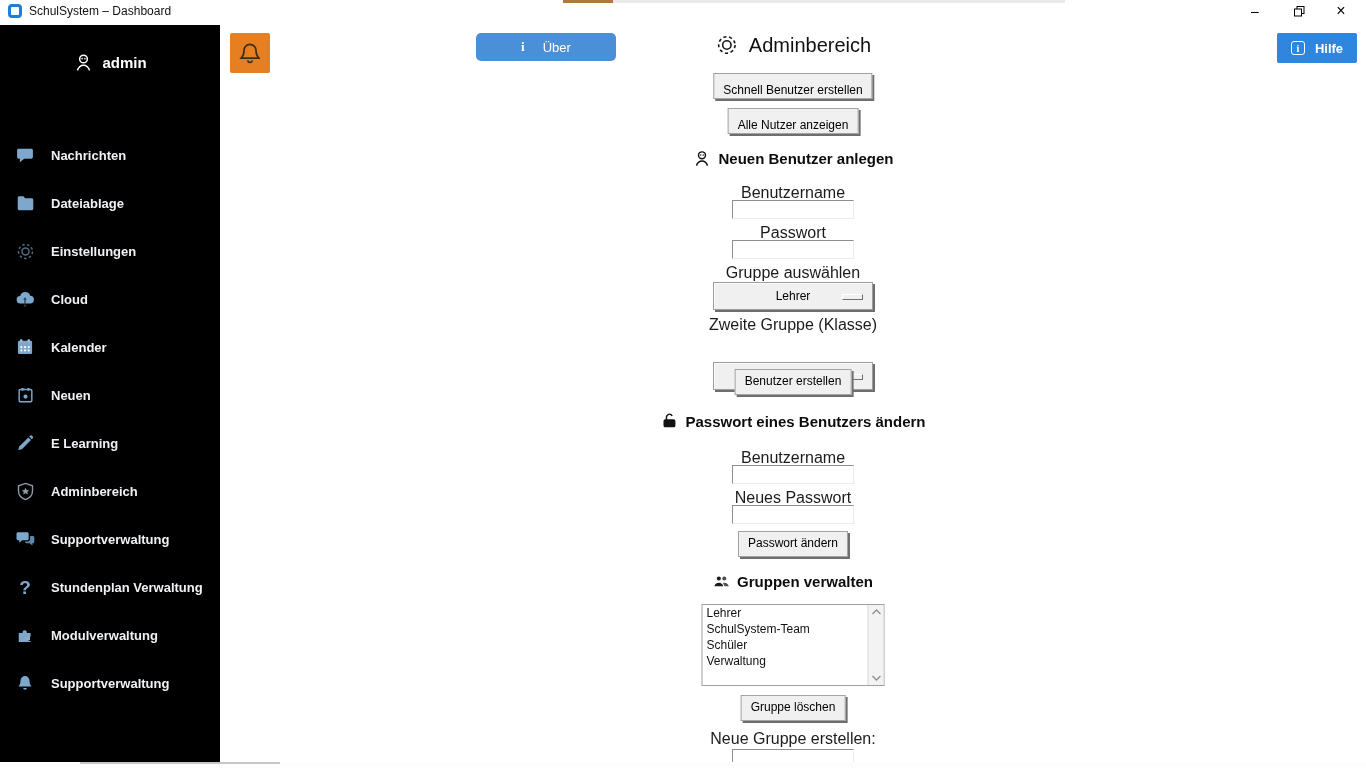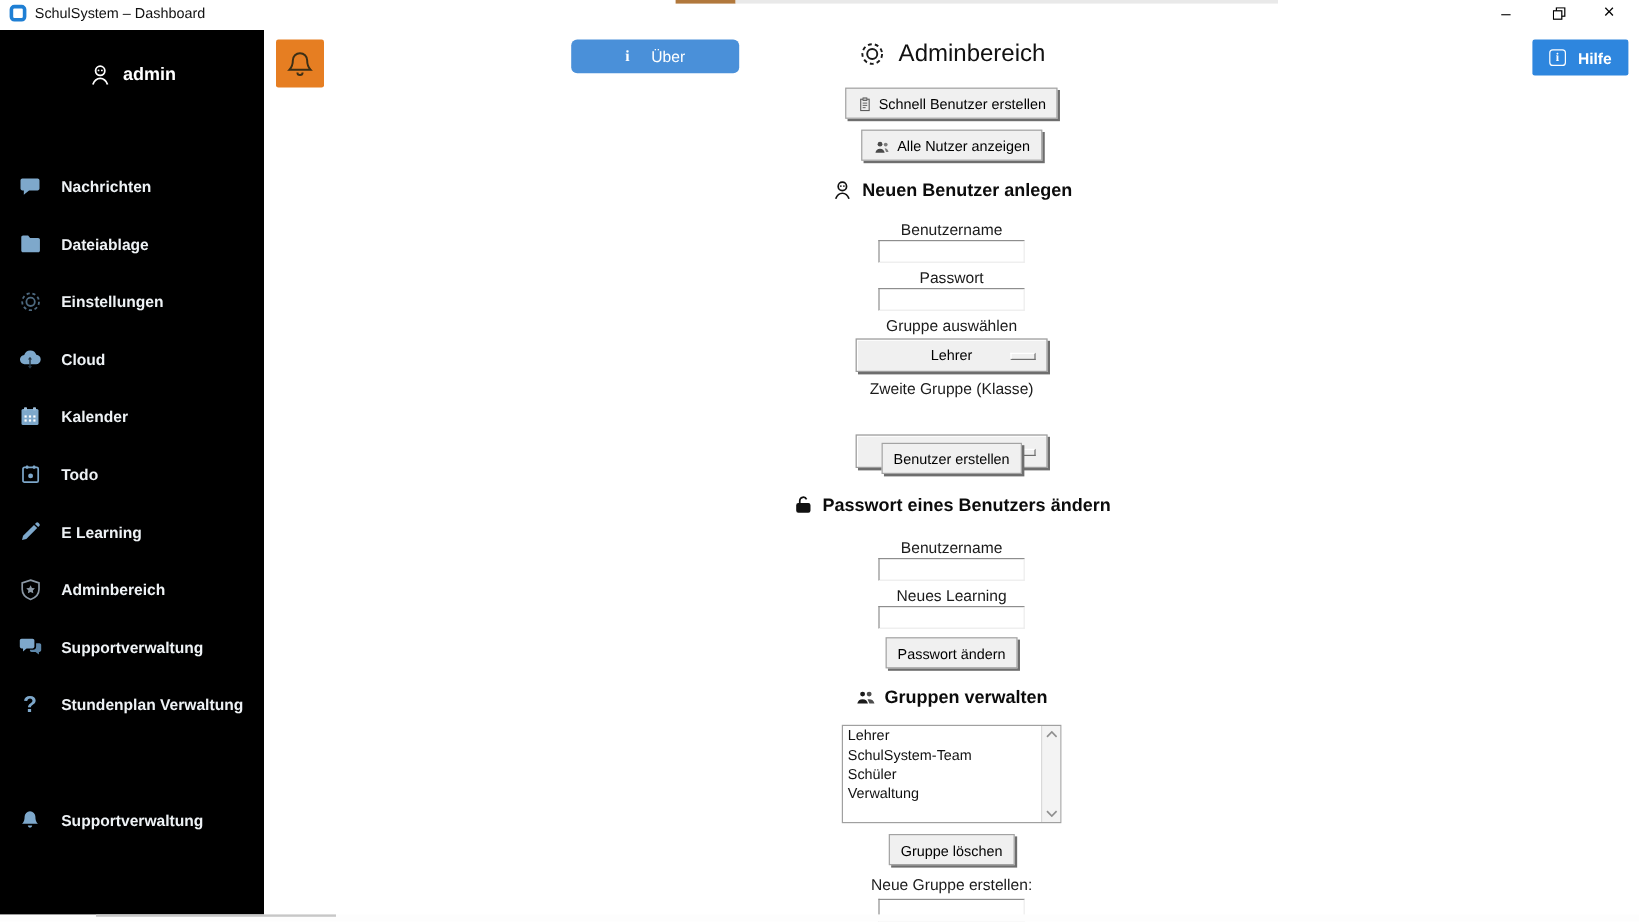--- a/index.html
+++ b/index.html
@@ -29,23 +29,23 @@
   .crow { position:absolute; left:50%; transform:translateX(-50%); white-space:nowrap; }
 
   #bell-button { position:absolute; left:10px; top:33px; width:40px; height:40px; background:#e67e22; border-radius:2px; display:flex; align-items:center; justify-content:center; cursor:pointer; }
   #about-button { position:absolute; left:256px; top:33px; width:140px; height:28px; background:#4a90d9; border-radius:5px; color:#fff; display:flex; align-items:center; justify-content:center; gap:18px; font-size:13px; cursor:pointer; }
   #about-button .mini-i { font-weight:bold; font-size:13px; font-family:"Liberation Serif",serif; }
   #help-button { position:absolute; right:9px; top:33px; width:80px; height:30px; background:#2e86de; color:#fff; display:flex; align-items:center; justify-content:center; gap:10px; font-size:13px; font-weight:bold; border-radius:2px; cursor:pointer; }
   #help-button .boxed-i { width:14px; height:14px; border:1px solid #fff; border-radius:3px; font-size:10px; font-weight:bold; display:flex; align-items:center; justify-content:center; font-family:"Liberation Serif",serif; }
 
   .page-title { top:33px; display:flex; align-items:center; gap:10px; font-size:20px; color:#111; }
   .h2 { display:flex; align-items:center; gap:7px; font-size:15px; font-weight:bold; color:#0c0c0c; }
-  .flabel { font-size:13px; color:#1b1b1b; }
-
-  .win-btn { background:#f0f0f0; border:1px solid #a3a3a3; box-shadow:2px 2px 0 #6e6e6e; font-size:12px; color:#000; display:flex; align-items:flex-end; gap:5px; padding:4px 9px; height:26px; cursor:pointer; font-family:inherit; }
+  .flabel { font-size:16px; color:#1b1b1b; }
+
+  .win-btn { background:#f0f0f0; border:1px solid #a3a3a3; box-shadow:2px 2px 0 #6e6e6e; font-size:12px; color:#000; display:flex; align-items:flex-start; gap:5px; padding:4px 9px; height:26px; cursor:pointer; font-family:inherit;flex-direction:column; }
 
   .entry { width:122px; height:19px; background:#fff; border-style:solid; border-width:1px; border-color:#8e8e8e #ececec #ececec #8e8e8e; font-size:12px; padding:0 3px; outline:none; font-family:inherit; }
 
   .opt-menu { width:160px; height:28px; background:#f0f0f0; border:1px solid #9c9c9c; box-shadow:2px 2px 0 #6e6e6e, inset 1px 1px 0 #ffffff; display:flex; align-items:center; justify-content:center; font-size:12px; color:#000; position:relative; cursor:pointer; }
   .opt-ind { position:absolute; right:9px; top:11px; width:21px; height:6px; background:#f0f0f0; border-style:solid; border-width:1px; border-color:#ffffff #6e6e6e #6e6e6e #ffffff; }
 
   #listbox { top:604px; width:183px; height:82px; background:#fff; border:1px solid #a0a0a0; position:absolute; }
   .lb-item { font-size:12px; color:#111; line-height:16px; padding-left:4px; cursor:default; }
   #lb-scroll { position:absolute; right:0; top:0; width:16px; height:80px; background:#f3f3f3; border-left:1px solid #d9d9d9; }
   .lb-chev { position:absolute; left:3px; }
@@ -140,21 +140,21 @@
   </div>
   <div class="side-item" style="top:357px">
     <span class="side-ic">
         <svg width="19" height="20" viewBox="0 0 24 24">
           <rect x="4" y="5" width="16" height="15.5" rx="1.5" fill="none" stroke="#7ea8cb" stroke-width="1.8"></rect>
           <rect x="7" y="3" width="2.6" height="3.6" rx="0.8" fill="#7ea8cb"></rect>
           <rect x="14.4" y="3" width="2.6" height="3.6" rx="0.8" fill="#7ea8cb"></rect>
           <circle cx="12" cy="14" r="2.6" fill="#7ea8cb"></circle>
         </svg>
       </span>
-    <span class="side-label">Todo</span>
+    <span class="side-label">Neuen</span>
   </div>
   <div class="side-item" style="top:405px">
     <span class="side-ic">
         <svg width="20" height="20" viewBox="0 0 24 24" fill="#7ea8cb">
           <path d="M4 20.5l1.1-4.3L16 5.3l3.2 3.2L8.3 19.4z"></path>
           <path d="M17 4.3l3.2 3.2 1.1-1.1a1.6 1.6 0 0 0 0-2.3l-.9-.9a1.6 1.6 0 0 0-2.3 0z"></path>
         </svg>
       </span>
     <span class="side-label">E Learning</span>
   </div>
@@ -174,20 +174,29 @@
           <path d="M17.5 8.5h3.3c1 0 1.8.8 1.8 1.8v5c0 1-.8 1.8-1.8 1.8h-.5v2.7l-3.3-2.7h-4c-1 0-1.7-.7-1.7-1.7v-.4h3.2c1.7 0 3-1.3 3-3z" fill="#5d87aa"></path>
         </svg>
       </span>
     <span class="side-label">Supportverwaltung</span>
   </div>
   <div class="side-item" style="top:549px">
     <span class="side-ic">
         <span class="q-glyph">?</span>
       </span>
     <span class="side-label">Stundenplan Verwaltung</span>
+  </div>
+  <div class="side-item" style="top:597px">
+    <span class="side-ic">
+        <svg width="20" height="20" viewBox="0 0 24 24" fill="#7ea8cb">
+          <path d="M4.5 9.5h4.6a2.6 2.6 0 1 1 5 0h4.6v4.6a2.6 2.6 0 1 0 0 5v1.4H4.5z"></path>
+          <rect x="13" y="13.5" width="5" height="4.5" fill="#93a9bc"></rect>
+        </svg>
+      </span>
+    <span class="side-label">Modulverwaltung</span>
   </div>
   <div class="side-item" style="top:645px">
     <span class="side-ic">
         <svg width="18" height="20" viewBox="0 0 24 24" fill="#7ea8cb">
           <path d="M12 2.8a6 6 0 0 0-6 6c0 5-1.7 6.7-2.8 7.8h17.6C19.7 15.5 18 13.8 18 8.8a6 6 0 0 0-6-6z"></path>
           <path d="M9.6 18.6a2.4 2.4 0 0 0 4.8 0z"></path>
         </svg>
       </span>
     <span class="side-label">Supportverwaltung</span>
   </div>
@@ -270,21 +279,21 @@
 
   <div class="crow h2" style="top:412px">
     <svg width="18" height="18" viewBox="0 0 24 24" fill="none" stroke="#111" stroke-width="1.9">
         <rect x="5" y="10.5" width="14" height="9" rx="1.5" fill="#111"></rect>
         <path d="M8 10.5V7a4 4 0 0 1 7.6-1.6"></path>
       </svg>
     <span>Passwort eines Benutzers ändern</span>
   </div>
   <div class="crow flabel" style="top:449px">Benutzername</div>
   <input class="entry crow" style="top: 465px;">
-  <div class="crow flabel" style="top:489px">Neues Learning</div>
+  <div class="crow flabel" style="top:489px">Neues Passwort</div>
   <input class="entry crow" style="top: 505px;">
   <button class="win-btn crow" style="top:531px">
     <span>Passwort ändern</span>
   </button>
 
   <div class="crow h2" style="top:573px">
     <svg width="17" height="15" viewBox="0 0 24 22" fill="#1a1a1a">
         <circle cx="8" cy="6.5" r="3"></circle>
         <circle cx="16" cy="6.5" r="3" fill="#4e4e4e"></circle>
         <path d="M1.5 18c.8-3.6 3-5.3 6.5-5.3s5.7 1.7 6.5 5.3z"></path>

